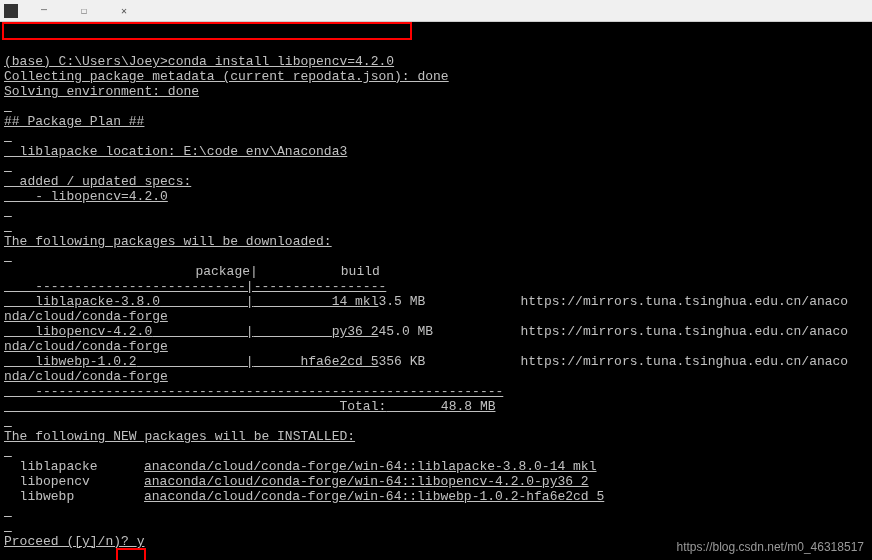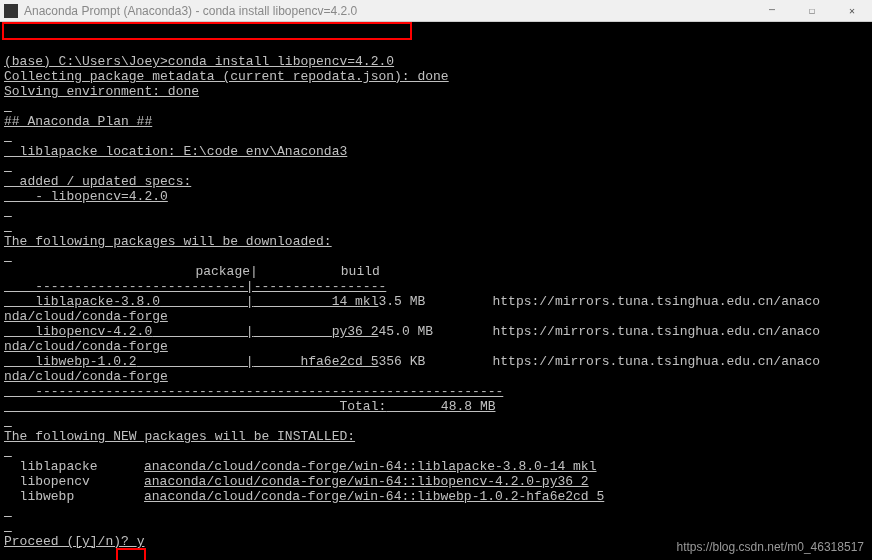--- a/index.html
+++ b/index.html
@@ -77,44 +77,43 @@
       right: 8px;
       bottom: 6px;
       color: #999;
       font-size: 12px;
       font-family: Liberation Sans, sans-serif;
     }
     .line { white-space: pre; text-decoration: underline; }
     .col-pkg { display: inline-block; width: 246px; text-align: right; }
     .col-build { display: inline-block; width: 122px; text-align: right; }
     .col-size { display: inline-block; width: 110px; }
-    .col-url { display: inline-block; padding-left: 4px; }
+    .col-url { display: inline-block; padding-left: 4px; margin-left: 28px; }
     .separator { display: inline-block; }
     .inst-name { display: inline-block; width: 140px; }
   </style>
 </head>
 <body>
 
 <div class="titlebar">
   <span class="titlebar-icon"></span>
-  <span class="titlebar-text">Anaconda Prompt (Anaconda3) - conda  install libopencv=4.2.0</span>
   <div class="window-controls">
     <div class="wc-btn">─</div>
     <div class="wc-btn">☐</div>
     <div class="wc-btn">✕</div>
   </div>
 </div>
 
 <div class="terminal">
 <div class="highlight-red highlight-1"></div>
 <span class="line"><span>(base) C:\Users\Joey&gt;</span><span>conda install libopencv=4.2.0</span></span>
 <span class="line">Collecting package metadata (current_repodata.json): done</span>
 <span class="line">Solving environment: done</span>
 <span class="line"> </span>
-<span class="line">## Anaconda Plan ##</span>
+<span class="line">## Package Plan ##</span>
 <span class="line"> </span>
 <span class="line">  liblapacke location: E:\code_env\Anaconda3</span>
 <span class="line"> </span>
 <span class="line">  added / updated specs:</span>
 <span class="line">    - libopencv=4.2.0</span>
 <span class="line"> </span>
 <span class="line"> </span>
 <span class="line">The following packages will be downloaded:</span>
 <span class="line"> </span>
 <span class="line"><span class="col-pkg">    package</span><span class="separator">|</span><span class="col-build">build</span></span>

